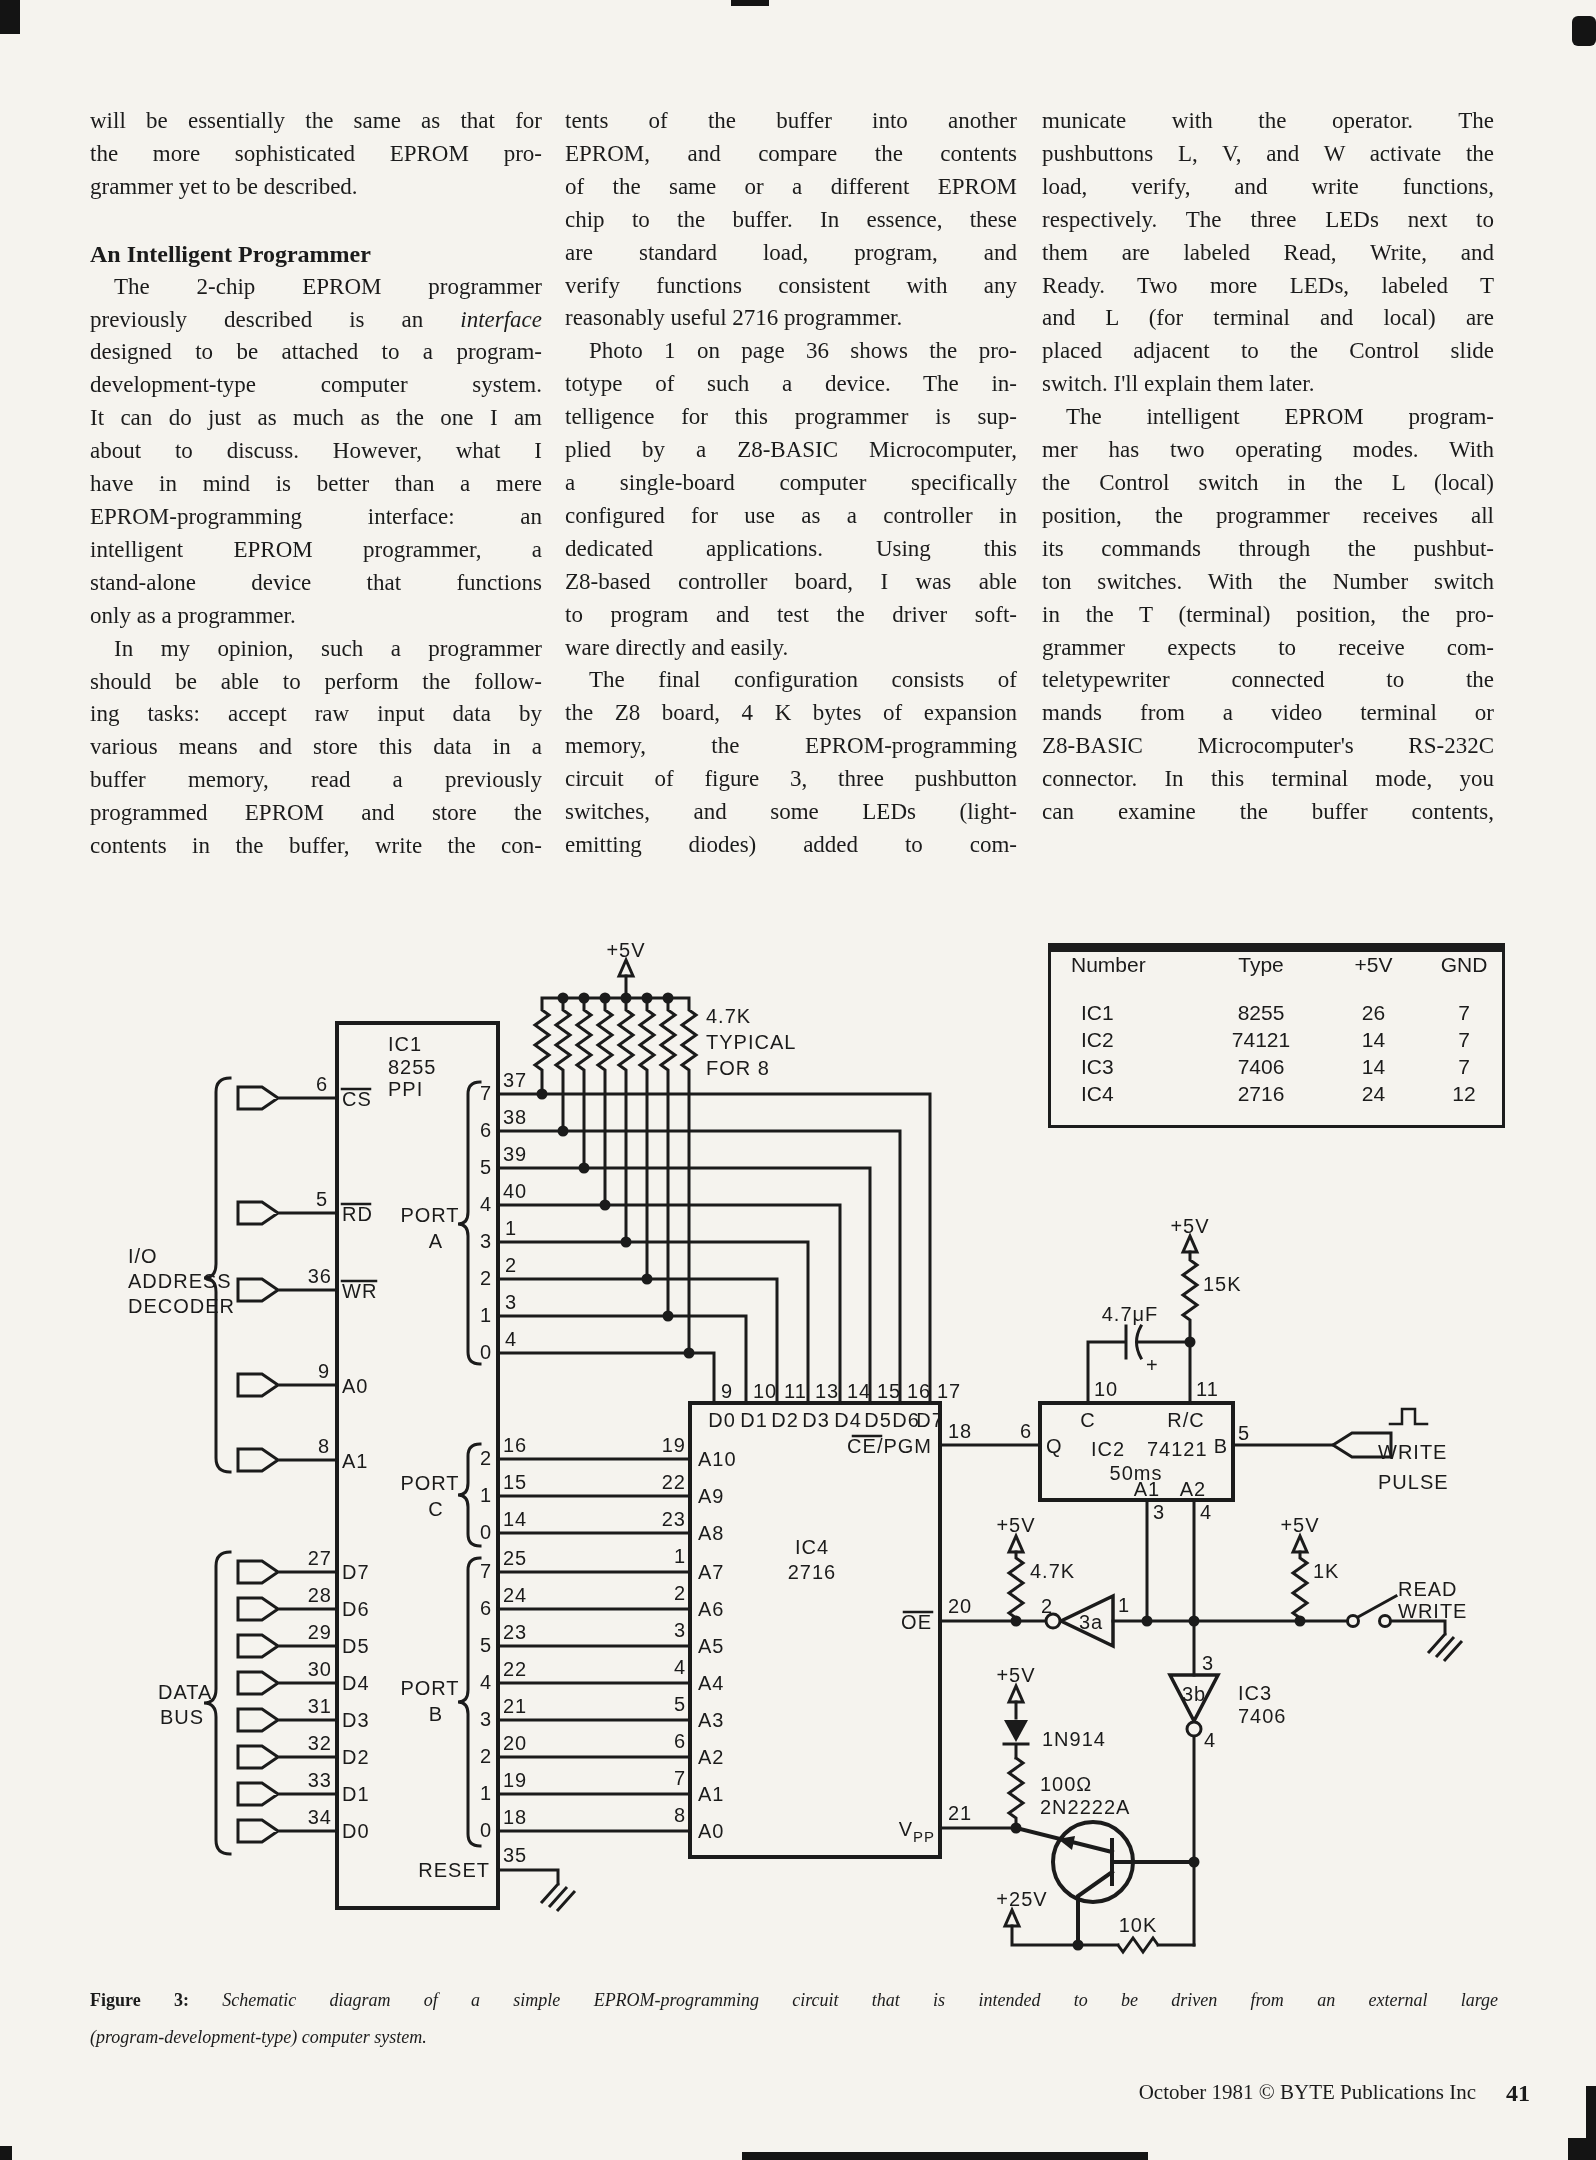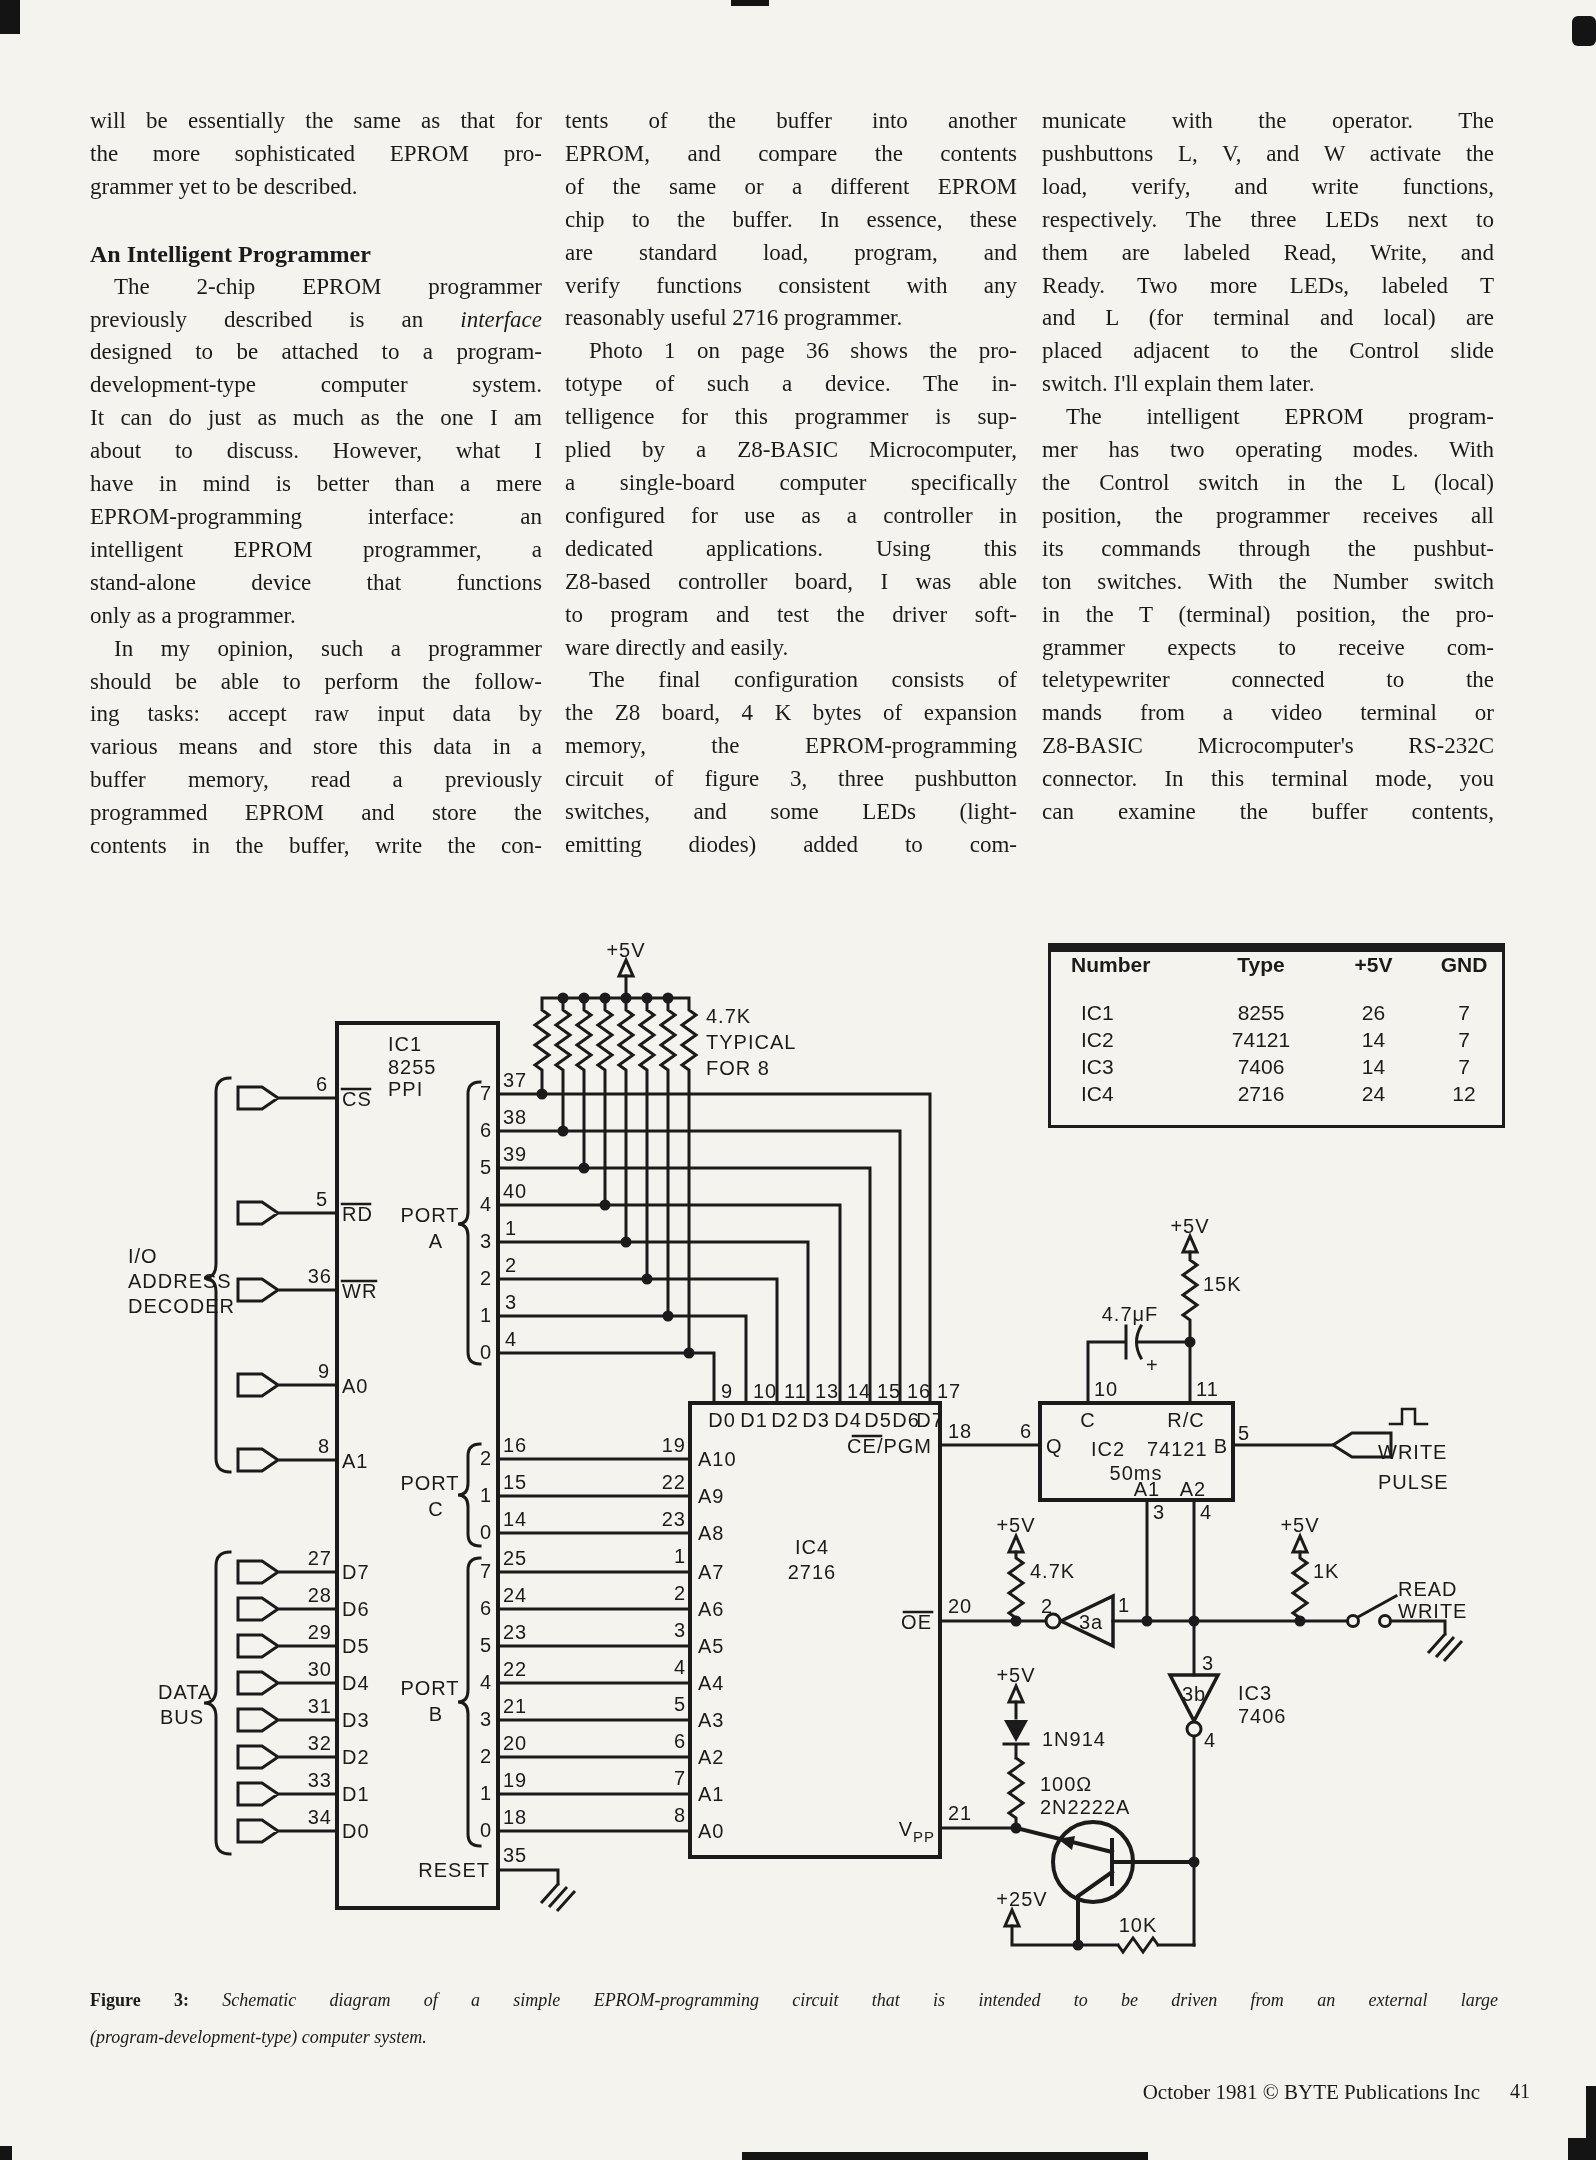--- a/index.html
+++ b/index.html
@@ -8,32 +8,32 @@
   .column{position:absolute;top:105px;width:452px;font-size:23px;line-height:32.9px}
   #col1{left:90px} #col2{left:565px} #col3{left:1042px}
   .ln{text-align:justify;text-align-last:justify}
   .ln.last{text-align-last:left}
   .ln.ind{text-indent:24px}
   .subhead{font-weight:bold;font-size:24px;margin-top:34px}
   .parts-table{position:absolute;left:1048px;top:943px;width:457px;height:185px;
        box-sizing:border-box;border:3px solid #1c1c1c;border-top-width:9px;
        font-family:"Liberation Sans",sans-serif;font-size:21px}
   .parts-table table{width:100%;border-collapse:collapse;table-layout:fixed}
-  .parts-table th{font-weight:bold;padding-bottom:22px;text-align:center}
+  .parts-table th{font-weight:normal;padding-bottom:22px;text-align:center}
   .parts-table th:first-child{text-align:left;padding-left:20px}
   .parts-table td{text-align:center;line-height:25px}
   .parts-table td:first-child{text-align:left;padding-left:30px}
   svg text{font-family:"Liberation Sans",sans-serif;font-size:20px;fill:#1b1b1b;letter-spacing:1px}
   .caption{position:absolute;left:90px;top:1982px;width:1408px;font-size:18px;line-height:37px}
   .cap-ln{text-align:justify;text-align-last:justify}
   .cap-ln.last{text-align-last:left}
   .caption b{font-style:normal;font-weight:bold}
   .caption i{font-style:italic}
   .footer{position:absolute;top:2080px;right:66px;font-size:21px;display:flex;gap:30px;align-items:flex-start}
-  .footer .pageno{font-weight:normal;font-size:20px}
+  .footer .pageno{font-weight:bold;font-size:24px}
   .art{position:absolute;background:#141414}
 </style>
 </head>
 <body>
 
 <div class="column" id="col1">
     <div class="ln"><span>will be essentially the same as that for</span></div>
     <div class="ln"><span>the more sophisticated EPROM pro-</span></div>
     <div class="ln last"><span>grammer yet to be described.</span></div>
     <div class="subhead">An Intelligent Programmer</div>

